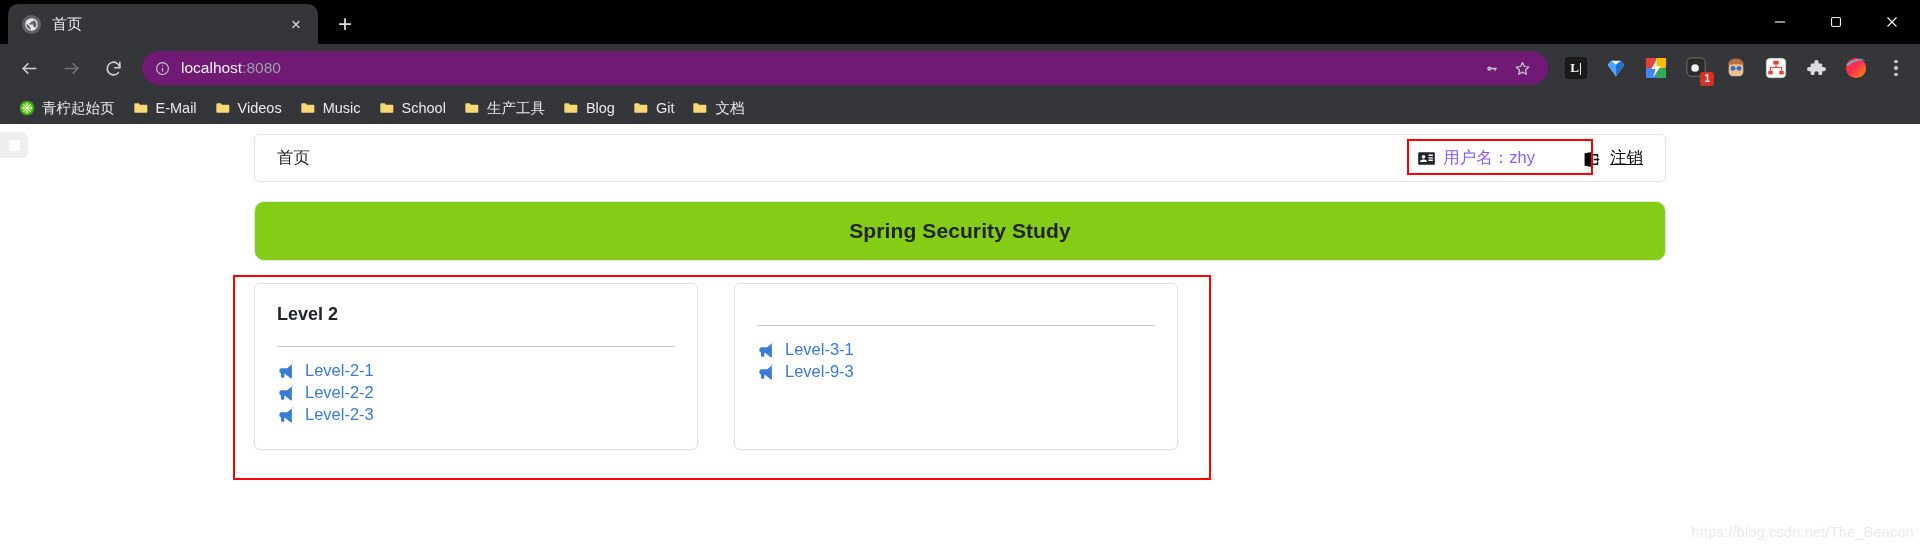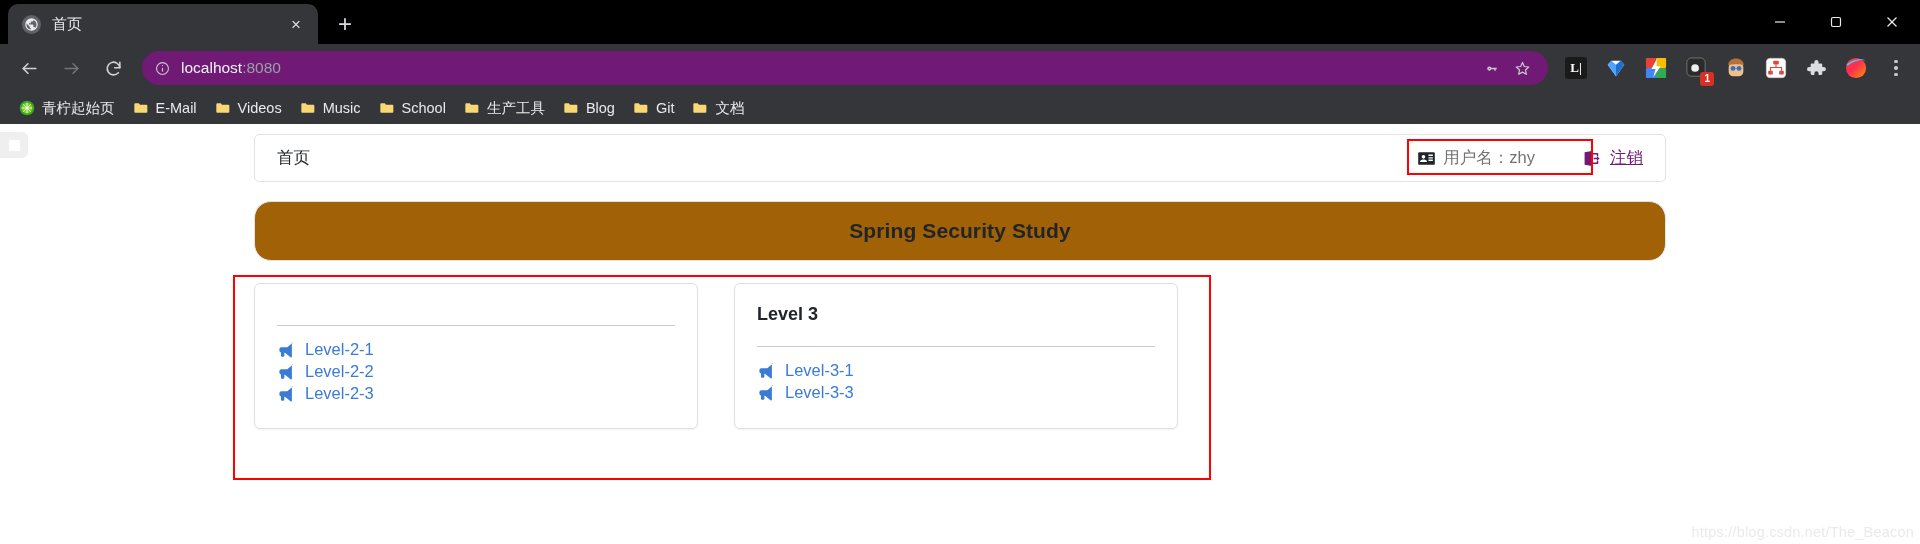--- a/index.html
+++ b/index.html
@@ -159,32 +159,32 @@
   }
   .userinfo {
     display: flex; align-items: center; position: relative;
     padding: 5px 2px 5px 10px;
   }
   .hl-box {
     position: absolute; border: 2.5px solid #ff0000; pointer-events: none;
   }
   .hl-user { left: 0px; top: -3px; width: 186px; height: 36px; }
   .id-icon { width: 19px; height: 19px; margin-right: 7px; color: #212529; flex: 0 0 auto; }
-  .uname { color: #737373; font-size: 16.5px; white-space: nowrap; }
+  .uname { color: #8b5cf6; font-size: 16.5px; white-space: nowrap; }
   .roles { color: #212529; font-size: 16.5px; white-space: nowrap; margin-left: 2px; }
   .logout {
-    display: flex; align-items: center; color: #701a75;
+    display: flex; align-items: flex-end; color: #000000;
     font-size: 16.5px; margin-left: 46px; white-space: nowrap;
   }
   .logout svg { width: 19px; height: 19px; margin-right: 8px; flex: 0 0 auto; }
 
   
   .titlecard {
-    margin-top: 19px; height: 60px; background: #a16207;
-    border: 1px solid #e3e3e3; border-radius: 17px;
+    margin-top: 19px; height: 60px; background: #84cc16;
+    border: 1px solid #e3e3e3; border-radius: 10px;
     display: flex; align-items: center; justify-content: center;
   }
   .titlecard h1 { font-size: 21px; font-weight: bold; color: #212529; letter-spacing: 0.1px; }
 
   
   .levels-wrap { position: relative; margin-top: 22px; padding: 0 0 0 0; }
   .hl-levels {
     position: absolute; left: -21px; top: -8px;
     width: 978px; height: 205px; border: 2.5px solid #ff0000;
     pointer-events: none;
@@ -453,20 +453,21 @@
 
       <div class="titlecard">
         <h1>Spring Security Study</h1>
       </div>
 
       <div class="levels-wrap">
         <div class="hl-levels"></div>
         <div class="levels">
 
           <div class="card">
+            <div class="card-title">Level 2</div>
             <div class="card-rule"></div>
             <a class="lnk" href="#">
               <svg class="bullhorn" viewBox="0 0 24 24" fill="currentColor">
                   <path d="M21.5 3.2c-.4-.3-1-.2-1.3.1L13 9.2H5.5A2.5 2.5 0 0 0 3 11.7v1.6a2.5 2.5 0 0 0 2 2.45V20a1 1 0 0 0 1 1h2.3a1 1 0 0 0 1-1v-4h.7l7.2 5.9c.3.3.9.3 1.3 0 .2-.2.3-.4.3-.7V3.9c0-.3-.1-.5-.3-.7z"></path>
                 </svg>
               <span>Level-2-1</span>
             </a>
             <a class="lnk" href="#">
               <svg class="bullhorn" viewBox="0 0 24 24" fill="currentColor">
                   <path d="M21.5 3.2c-.4-.3-1-.2-1.3.1L13 9.2H5.5A2.5 2.5 0 0 0 3 11.7v1.6a2.5 2.5 0 0 0 2 2.45V20a1 1 0 0 0 1 1h2.3a1 1 0 0 0 1-1v-4h.7l7.2 5.9c.3.3.9.3 1.3 0 .2-.2.3-.4.3-.7V3.9c0-.3-.1-.5-.3-.7z"></path>
@@ -475,33 +476,32 @@
             </a>
             <a class="lnk" href="#">
               <svg class="bullhorn" viewBox="0 0 24 24" fill="currentColor">
                   <path d="M21.5 3.2c-.4-.3-1-.2-1.3.1L13 9.2H5.5A2.5 2.5 0 0 0 3 11.7v1.6a2.5 2.5 0 0 0 2 2.45V20a1 1 0 0 0 1 1h2.3a1 1 0 0 0 1-1v-4h.7l7.2 5.9c.3.3.9.3 1.3 0 .2-.2.3-.4.3-.7V3.9c0-.3-.1-.5-.3-.7z"></path>
                 </svg>
               <span>Level-2-3</span>
             </a>
           </div>
 
           <div class="card">
-            <div class="card-title">Level 3</div>
             <div class="card-rule"></div>
             <a class="lnk" href="#">
               <svg class="bullhorn" viewBox="0 0 24 24" fill="currentColor">
                   <path d="M21.5 3.2c-.4-.3-1-.2-1.3.1L13 9.2H5.5A2.5 2.5 0 0 0 3 11.7v1.6a2.5 2.5 0 0 0 2 2.45V20a1 1 0 0 0 1 1h2.3a1 1 0 0 0 1-1v-4h.7l7.2 5.9c.3.3.9.3 1.3 0 .2-.2.3-.4.3-.7V3.9c0-.3-.1-.5-.3-.7z"></path>
                 </svg>
               <span>Level-3-1</span>
             </a>
             <a class="lnk" href="#">
               <svg class="bullhorn" viewBox="0 0 24 24" fill="currentColor">
                   <path d="M21.5 3.2c-.4-.3-1-.2-1.3.1L13 9.2H5.5A2.5 2.5 0 0 0 3 11.7v1.6a2.5 2.5 0 0 0 2 2.45V20a1 1 0 0 0 1 1h2.3a1 1 0 0 0 1-1v-4h.7l7.2 5.9c.3.3.9.3 1.3 0 .2-.2.3-.4.3-.7V3.9c0-.3-.1-.5-.3-.7z"></path>
                 </svg>
-              <span>Level-3-3</span>
+              <span>Level-9-3</span>
             </a>
           </div>
 
         </div>
       </div>
 
     </div>
 
     <div class="watermark">https://blog.csdn.net/The_Beacon</div>
   </div>

